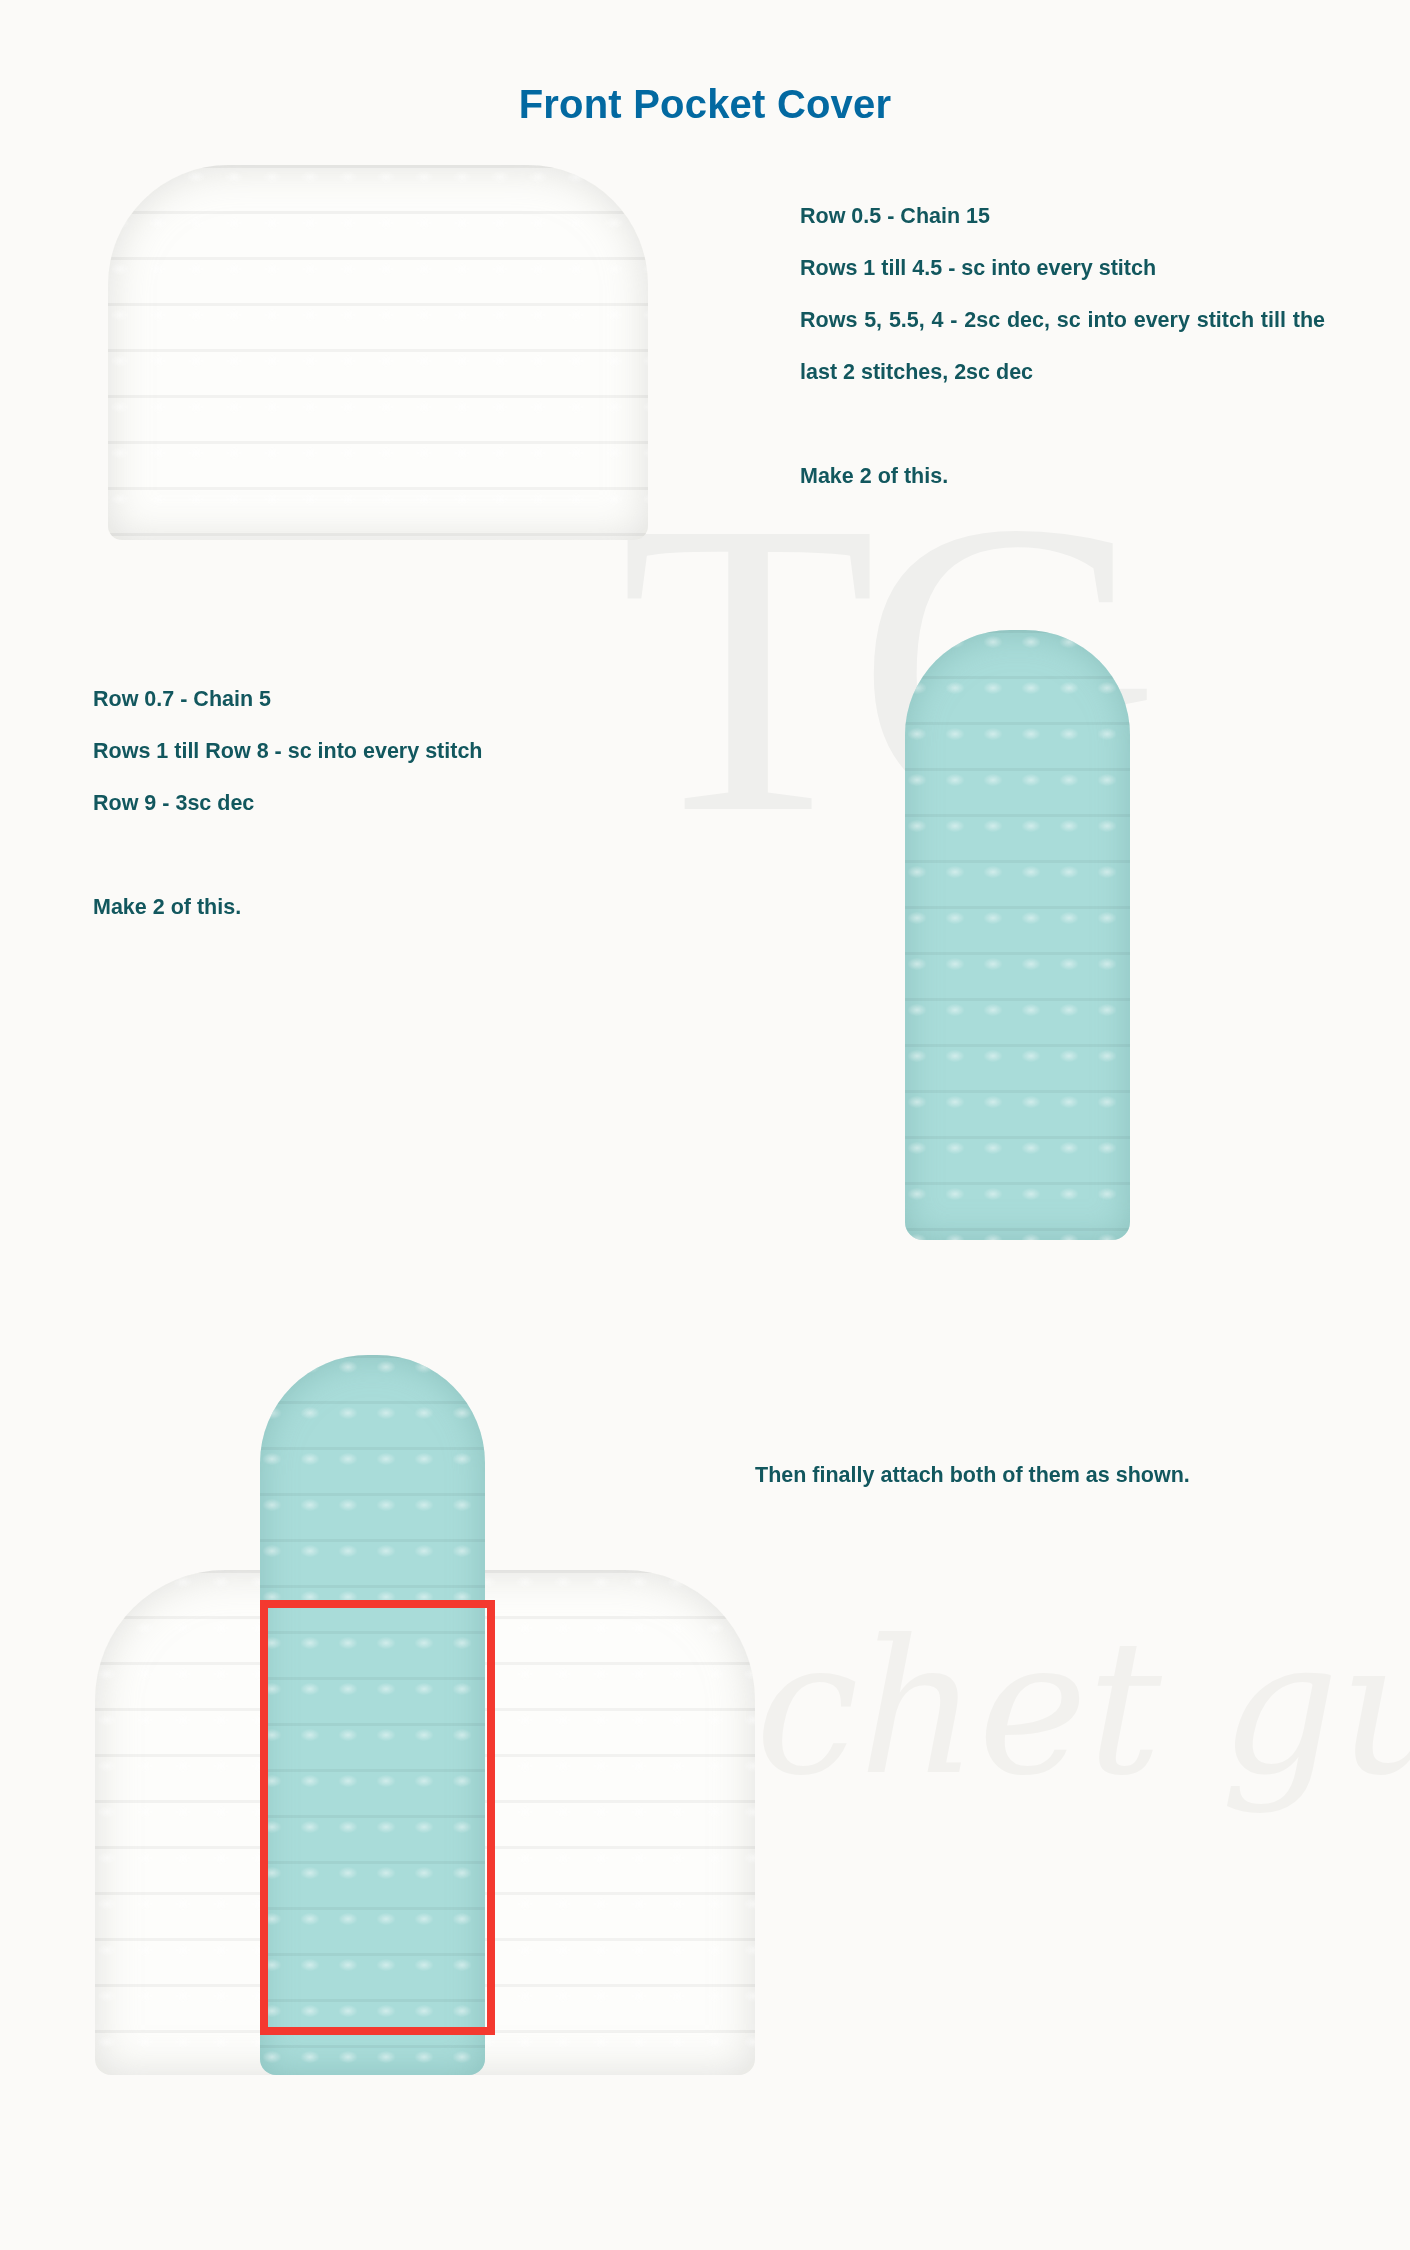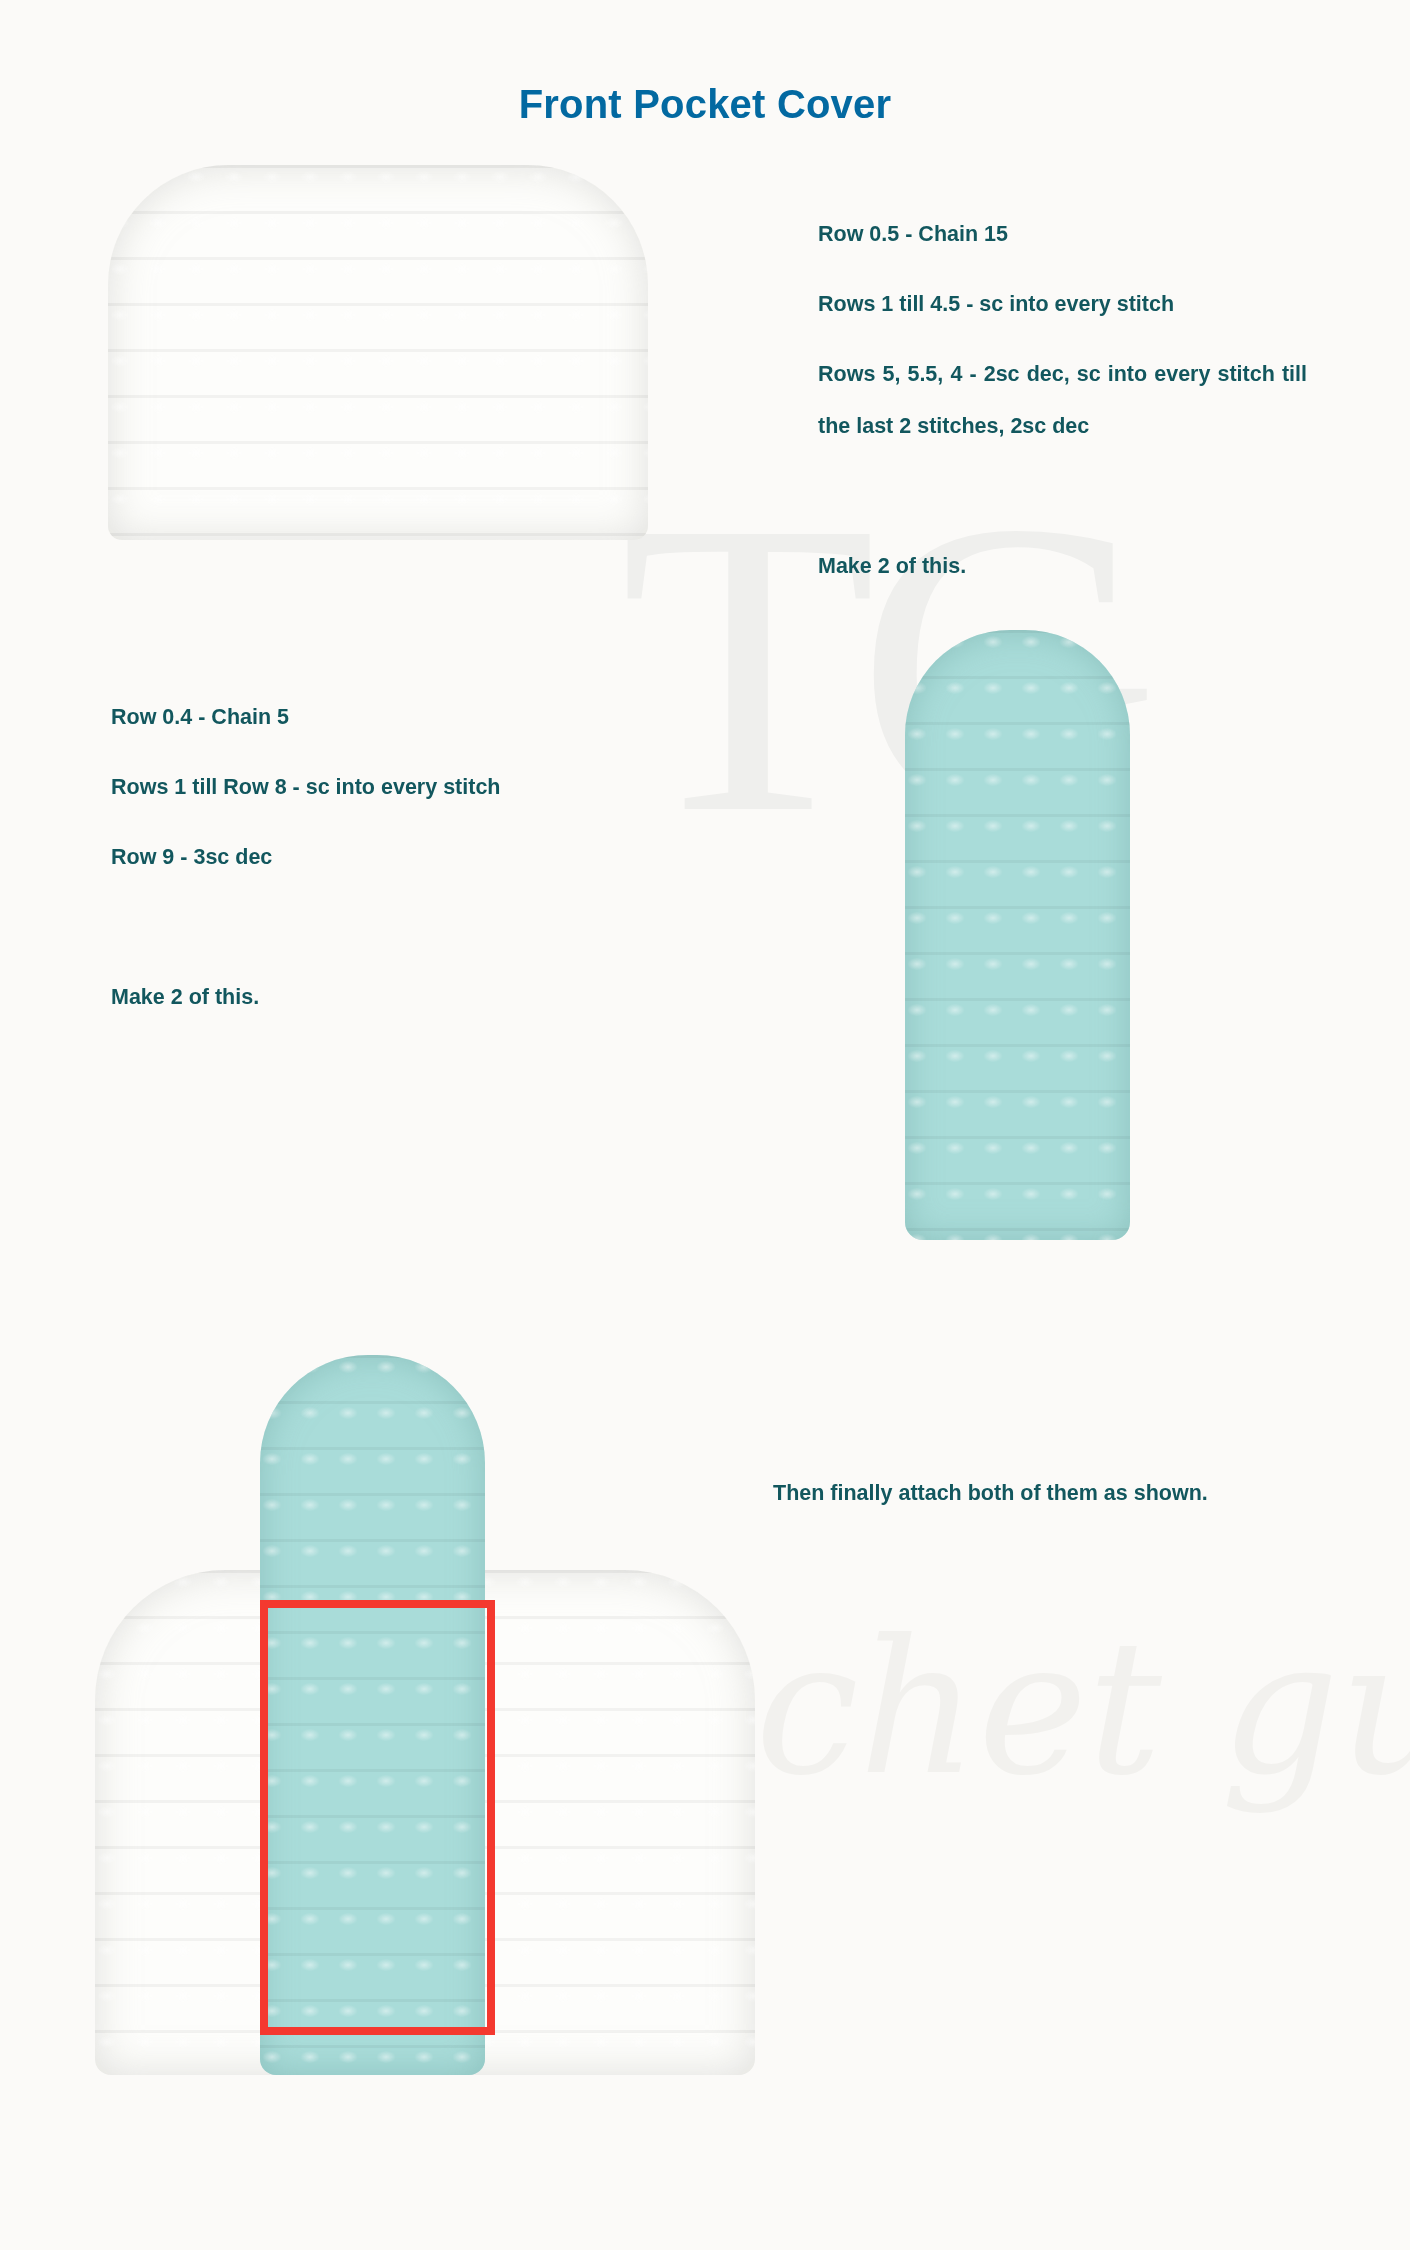--- a/index.html
+++ b/index.html
@@ -64,21 +64,21 @@
   
   .txt {
     position: absolute;
     color: #12575e;
     font-size: 21.5px;
     font-weight: bold;
     line-height: 52px;
     z-index: 5;
   }
   .txt p {
-    margin: 18px;
+    margin: 0;
   }
   .justify p {
     text-align: justify;
   }
   .txt .spacer {
     height: 52px;
   }
 
   #instr-1 { left: 800px; top: 190px; width: 525px; }
   #instr-2 { left: 93px;  top: 673px; width: 570px; }
@@ -208,21 +208,21 @@
 
   <div class="txt justify" id="instr-1">
     <p>Row 0.5 - Chain 15</p>
     <p>Rows 1 till 4.5 - sc into every stitch</p>
     <p>Rows 5, 5.5, 4 - 2sc dec, sc into every stitch till the last 2 stitches, 2sc dec</p>
     <div class="spacer"></div>
     <p>Make 2 of this.</p>
   </div>
 
   <div class="txt justify" id="instr-2">
-    <p>Row 0.4 - Chain 5</p>
+    <p>Row 0.7 - Chain 5</p>
     <p>Rows 1 till Row 8 - sc into every stitch</p>
     <p>Row 9 - 3sc dec</p>
     <div class="spacer"></div>
     <p>Make 2 of this.</p>
   </div>
 
   <div class="swatch" id="piece-teal-strip">
     <div class="body">
       <div class="tex dots"></div>
     </div>

